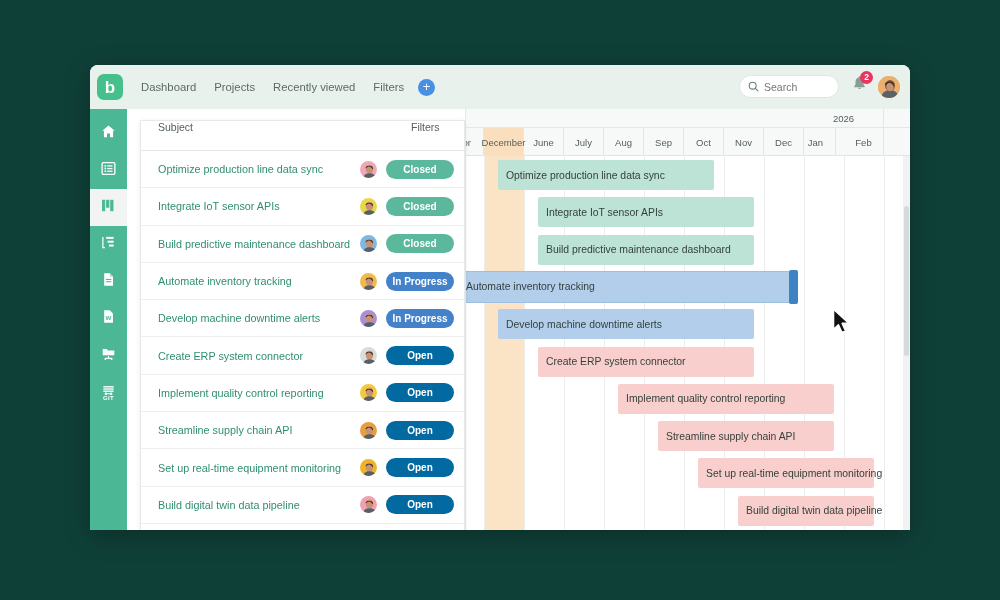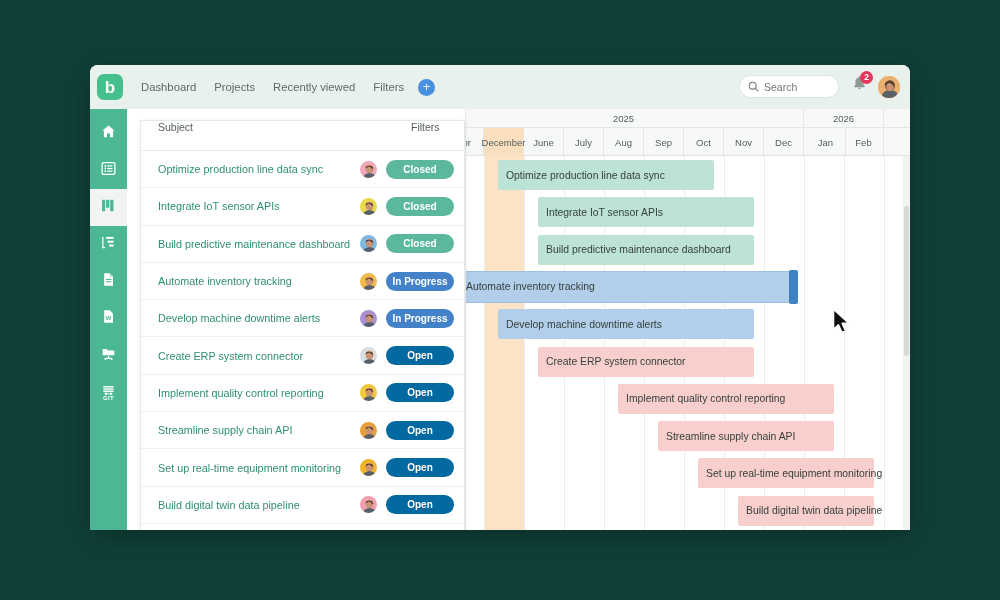--- a/index.html
+++ b/index.html
@@ -359,34 +359,33 @@
             <circle cx="10.8" cy="9.4" r="1.4" fill="#fff"></circle>
           <rect x="5.2" y="9" width="5.6" height="1" fill="#fff"></rect>
         </svg>
         <span class="rail-git">GIT</span>
       </span>
     </div>
   </div>
 
   <div id="gantt">
     <div id="gantt-year-row">
-        <div class="year-cell" style="left: -22px; width: 360px;">2025</div>
         <div class="year-cell" style="left: 338px; width: 80px;">2026</div>
       </div>
     <div id="gantt-month-row">
         <div class="month-cell" style="left: -22px; width: 40px;">Apr</div>
         <div class="month-cell hl" style="left: 18px; width: 40px;">December</div>
         <div class="month-cell" style="left: 58px; width: 40px;">June</div>
         <div class="month-cell" style="left: 98px; width: 40px;">July</div>
         <div class="month-cell" style="left: 138px; width: 40px; text-align: center;">Aug</div>
         <div class="month-cell" style="left: 178px; width: 40px;">Sep</div>
         <div class="month-cell" style="left: 218px; width: 40px;">Oct</div>
         <div class="month-cell" style="left: 258px; width: 40px;">Nov</div>
         <div class="month-cell" style="left: 298px; width: 40px;">Dec</div>
-        <div class="month-cell" style="left: 340px; width: 40px;">Jan</div>
+        <div class="month-cell" style="left: 330px; width: 40px;">Jan</div>
         <div class="month-cell" style="left: 378px; width: 40px;">Feb</div>
       </div>
     <div id="gantt-body">
         <div id="today-band" style="left: 18px; width: 40px;"></div>
         <div class="grid-line" style="left: 18px;"></div>
         <div class="grid-line" style="left: 58px;"></div>
         <div class="grid-line" style="left: 98px;"></div>
         <div class="grid-line" style="left: 138px;"></div>
         <div class="grid-line" style="left: 178px;"></div>
         <div class="grid-line" style="left: 218px;"></div>

